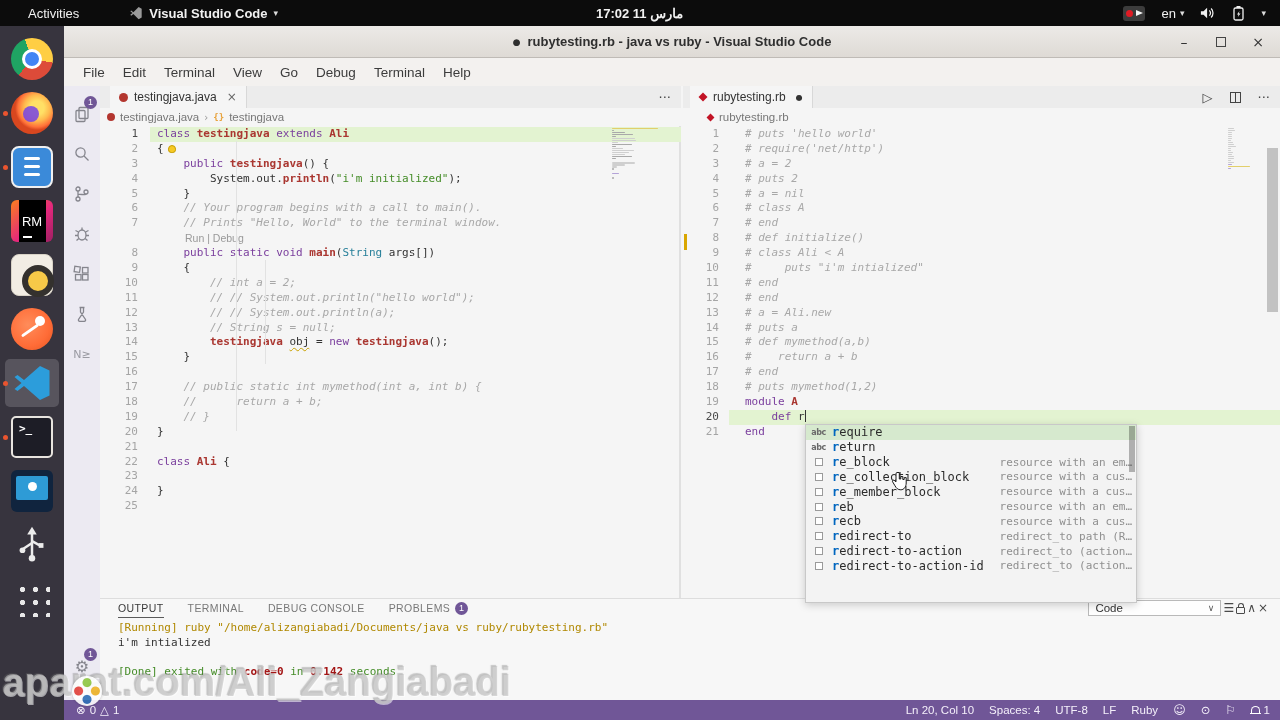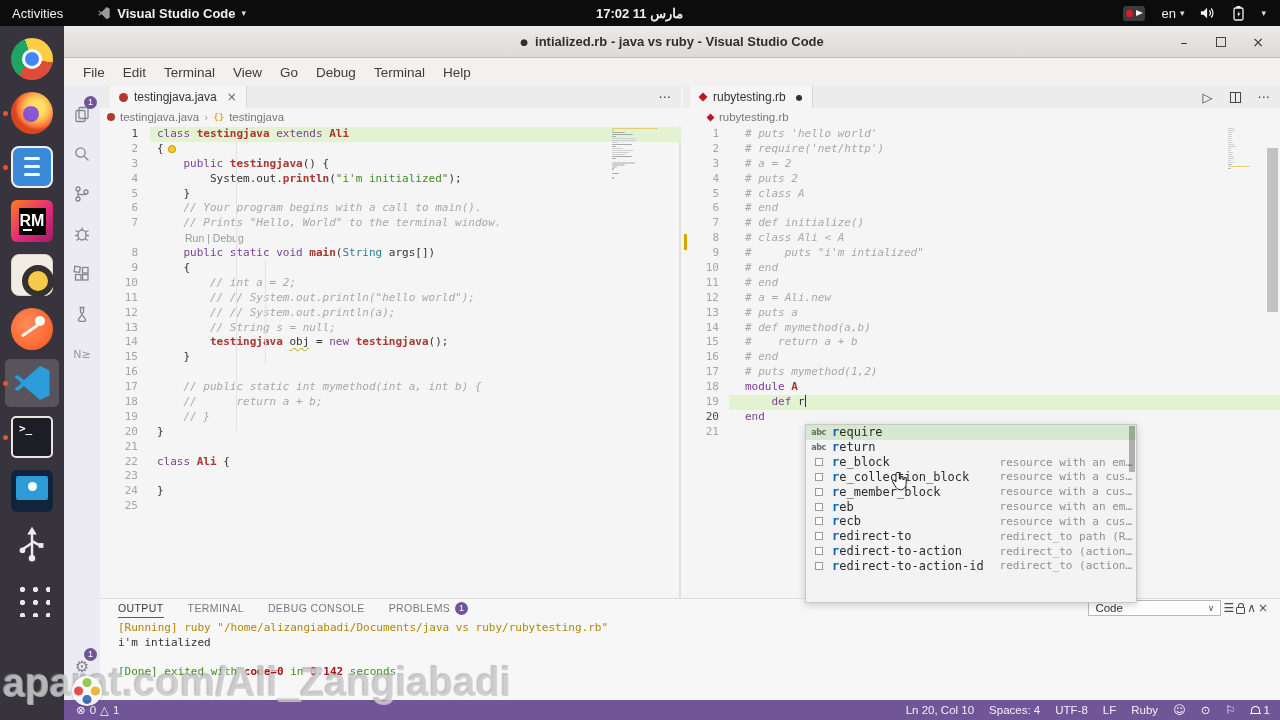--- a/index.html
+++ b/index.html
@@ -3,21 +3,21 @@
 <meta charset="utf-8">
 <style>
   *{margin:0;padding:0;box-sizing:border-box}
   html,body{width:1280px;height:720px;overflow:hidden;background:#000}
   body{font-family:"Liberation Sans",sans-serif}
   #screen{position:relative;width:1280px;height:720px;background:#f5f5f5;overflow:hidden}
   .ic{font-family:"DejaVu Sans",sans-serif;font-style:normal}
 
   
   #topbar{position:absolute;left:0;top:0;width:1280px;height:26px;background:#0c0c0c;color:#f1f1f1;display:flex;align-items:center;font-size:13px;z-index:90}
-  #tb-activities{padding:0 12px;height:100%;display:flex;align-items:center;cursor:pointer}
+  #tb-activities{padding:0 28px;height:100%;display:flex;align-items:center;cursor:pointer}
   #tb-app{display:flex;align-items:center;gap:6px;margin-left:22px;font-weight:bold}
   #tb-app .chev{font-size:9px;color:#ddd}
   #tb-clock{position:absolute;left:596px;top:0;height:26px;display:flex;align-items:center;font-weight:bold;font-size:13px}
   #tb-tray{margin-left:auto;display:flex;align-items:center;gap:16px;padding-right:14px;height:100%}
   .rec-ic{width:22px;height:15px;background:#3c3c3c;border-radius:3px;position:relative}
   .rec-ic::before{content:'';position:absolute;left:3px;top:4px;width:7px;height:7px;border-radius:50%;background:#e01b24}
   .rec-ic::after{content:'';position:absolute;right:2px;top:4px;border-left:7px solid #f5f5f5;border-top:3.5px solid transparent;border-bottom:3.5px solid transparent}
   .tray-txt{display:flex;align-items:center;gap:4px}
   .chev-sm{font-size:9px;color:#ddd;font-family:"DejaVu Sans",sans-serif}
 
@@ -27,21 +27,21 @@
   .dock-row.active::after{content:'';position:absolute;inset:1px 5px;background:rgba(255,255,255,.16);border-radius:5px;z-index:0}
   .dock-row .run-dot{position:absolute;left:3px;top:50%;margin-top:-2.5px;width:5px;height:5px;border-radius:50%;background:#e9542f;z-index:2}
   .di{position:relative;width:42px;height:42px;z-index:1}
   .di-chrome{border-radius:50%;background:conic-gradient(from 100deg,#dd4b39 0 120deg,#1fa463 120deg 240deg,#ffce44 240deg 360deg)}
   .di-chrome::after{content:'';position:absolute;inset:11px;background:#4285f4;border:3.5px solid #fff;border-radius:50%}
   .di-firefox{border-radius:50%;background:radial-gradient(circle at 62% 38%,#ffe066 0 7px,#ffb84d 13px,#ff7139 19px,#d9471f 22px)}
   .di-firefox::after{content:'';position:absolute;left:12px;top:14px;width:16px;height:16px;border-radius:50%;background:#7542e5;opacity:.85}
   .di-files{border-radius:8px;background:#3b8ad9;border:2px solid #f0f0f0}
   .di-files::after{content:'';position:absolute;left:11px;top:9px;width:16px;height:3px;background:#fff;border-radius:2px;box-shadow:0 8px 0 #fff,0 16px 0 #fff}
   .di-rubymine{border-radius:6px;background:linear-gradient(135deg,#fc801d,#e4287c 55%,#9e1f63);display:flex;align-items:center;justify-content:center}
-  .di-rubymine .inner{width:27px;height:27px;background:#000;color:#fff;font-weight:bold;font-size:16px;display:flex;align-items:center;justify-content:center;position:relative}
+  .di-rubymine .inner{width:27px;height:42px;background:#000;color:#fff;font-weight:normal;font-size:13px;display:flex;align-items:center;justify-content:center;position:relative}
   .di-rubymine .inner::after{content:'';position:absolute;left:4px;bottom:4px;width:9px;height:2px;background:#fff}
   .di-speaker-app{border-radius:8px;background:#f2ede4;border:1px solid #d8d2c6}
   .di-speaker-app::after{content:'';position:absolute;left:50%;top:50%;width:20px;height:20px;margin:-10px 0 0 -10px;border-radius:50%;background:#f7c948;border:6px solid #34312e}
   .di-postman{border-radius:50%;background:radial-gradient(circle at 40% 40%,#ff8c5a,#ff6c37 60%,#e35420)}
   .di-postman::before{content:'';position:absolute;left:9px;top:21px;width:20px;height:3px;background:#fff;transform:rotate(-35deg);border-radius:2px}
   .di-postman::after{content:'';position:absolute;right:8px;top:8px;width:10px;height:10px;border-radius:50%;background:#fff}
   .di-terminal{border-radius:5px;background:#1d1d26;border:2px solid #e8e4df;color:#fff;font:bold 11px "DejaVu Sans Mono",monospace;padding:4px 0 0 6px}
   .di-screen-recorder{border-radius:6px;background:#10243e}
   .di-screen-recorder::before{content:'';position:absolute;inset:6px 5px 12px 5px;background:#2e9bd6;border-radius:2px}
   .di-screen-recorder::after{content:'';position:absolute;left:50%;top:12px;width:9px;height:9px;margin-left:-4.5px;border-radius:50%;background:#fff}
@@ -241,21 +241,21 @@
           </svg></div>
       </div>
       <div class="dock-row">
         <div class="di di-show-applications"></div>
       </div>
     </div>
 
   <div id="titlebar">
     <div id="title-text">
       <span class="ic" style="font-size:9px">●</span>
-      <span>intialized.rb - java vs ruby - Visual Studio Code</span>
+      <span>rubytesting.rb - java vs ruby - Visual Studio Code</span>
     </div>
     <div id="win-controls">
       <span class="wc">–</span>
       <span class="wc wc-max"></span>
       <span class="wc">×</span>
     </div>
   </div>
 
   <div id="menubar">
       <div class="menu-item">File</div>
@@ -465,20 +465,21 @@
           <div class="ln">18</div>
           <div class="ln">19</div>
           <div class="ln hl-n">20</div>
           <div class="ln">21</div>
         </div>
       <div class="code">
           <div class="line"><span class="cm"># puts 'hello world'</span></div>
           <div class="line"><span class="cm"># require('net/http')</span></div>
           <div class="line"><span class="cm"># a = 2</span></div>
           <div class="line"><span class="cm"># puts 2</span></div>
+          <div class="line"><span class="cm"># a = nil</span></div>
           <div class="line"><span class="cm"># class A</span></div>
           <div class="line"><span class="cm"># end</span></div>
           <div class="line"><span class="cm"># def initialize()</span></div>
           <div class="line"><span class="cm"># class Ali &lt; A</span></div>
           <div class="line"><span class="cm">#     puts "i'm intialized"</span></div>
           <div class="line"><span class="cm"># end</span></div>
           <div class="line"><span class="cm"># end</span></div>
           <div class="line"><span class="cm"># a = Ali.new</span></div>
           <div class="line"><span class="cm"># puts a</span></div>
           <div class="line"><span class="cm"># def mymethod(a,b)</span></div>

